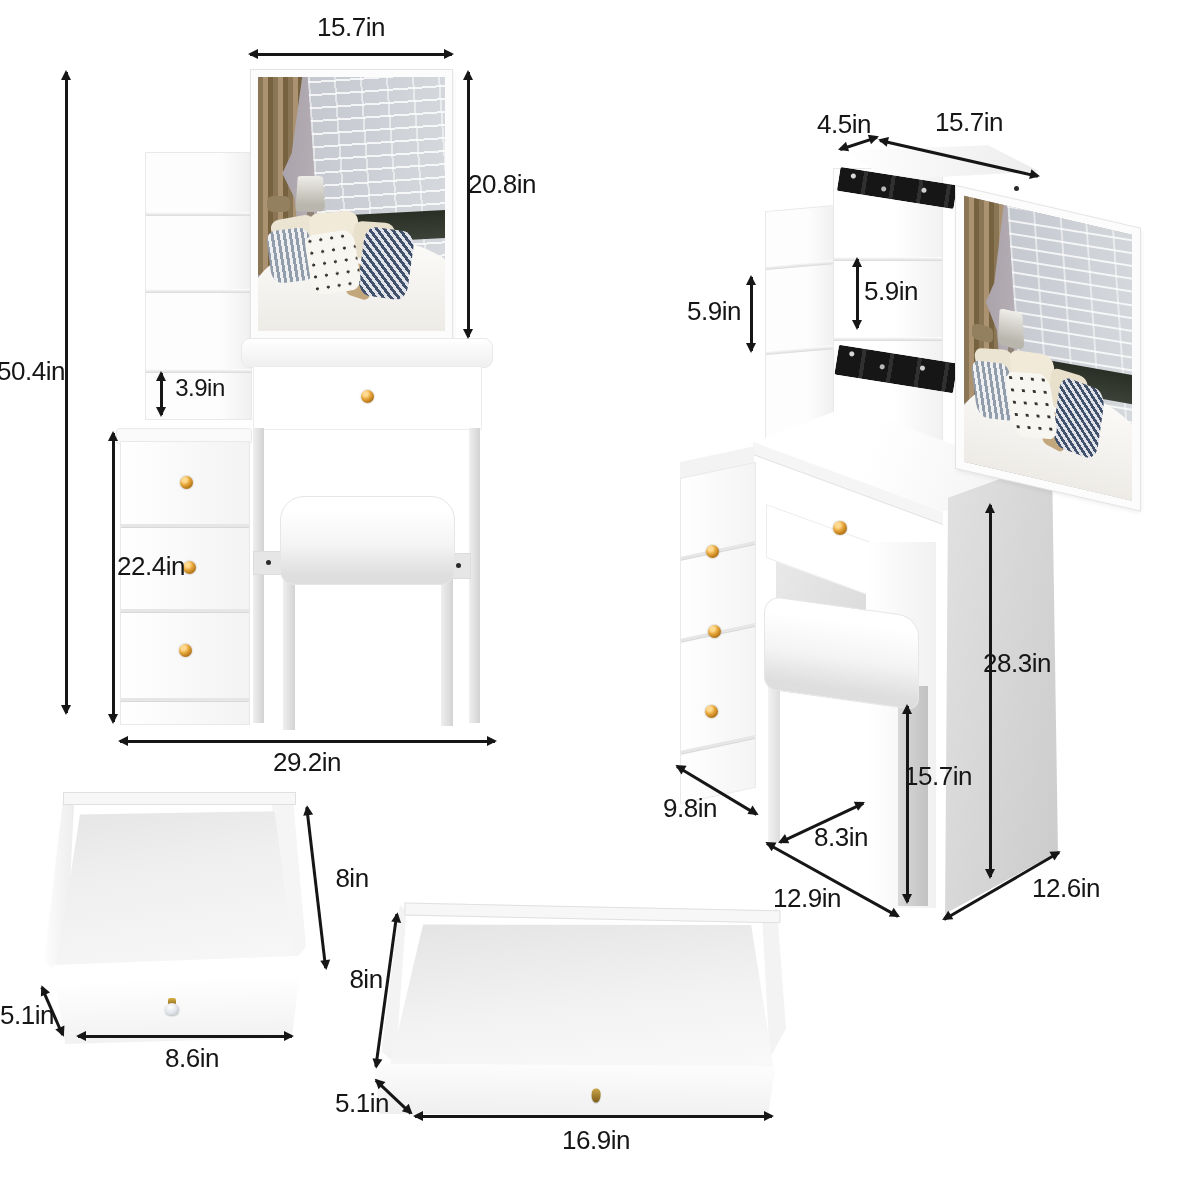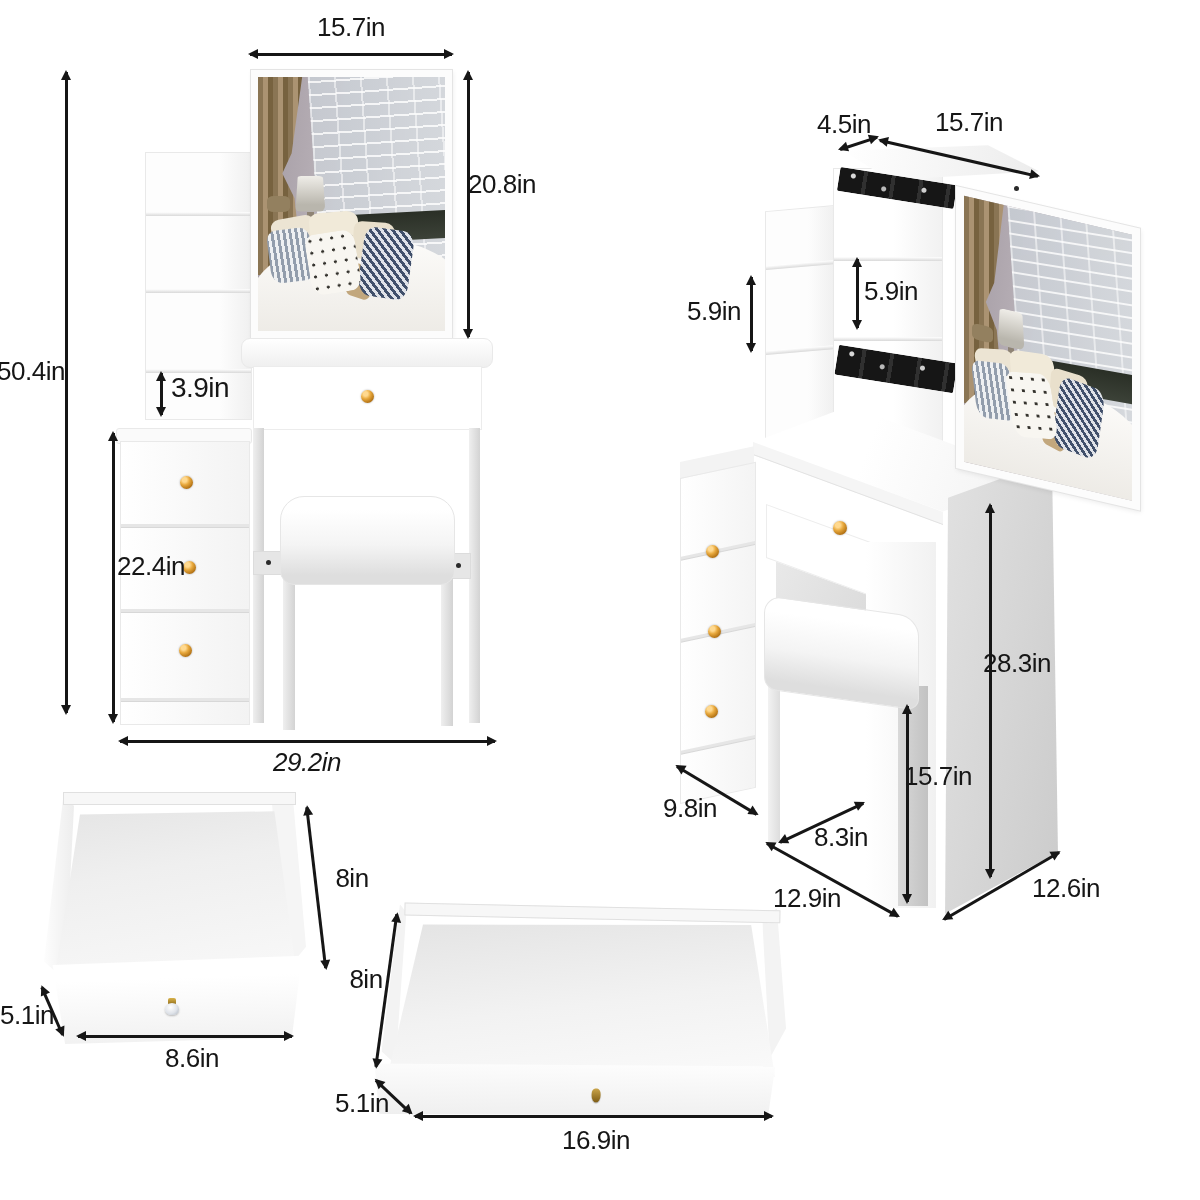--- a/index.html
+++ b/index.html
@@ -3,21 +3,21 @@
 <meta charset="utf-8">
 <style>
   html,body{margin:0;padding:0;background:#ffffff;}
   .canvas{position:relative;width:1200px;height:1200px;background:#ffffff;overflow:hidden;
           font-family:"Liberation Sans",sans-serif;}
   section{position:absolute;inset:0;}
 
   
   .lbl{position:absolute;font-size:26px;color:#161616;white-space:nowrap;
        transform:translate(-50%,-50%);letter-spacing:-0.5px;}
-  .lbl.sm{font-size:28px;}
+  .lbl.sm{font-size:24px;}
 
   
   .ar{position:absolute;background:#161616;}
   .ar.h{height:2.5px;transform-origin:0 50%;}
   .ar.v{width:2.5px;}
   .ar::before,.ar::after{content:"";position:absolute;width:0;height:0;border:solid transparent;}
   .ar.h::before{left:-2px;top:50%;transform:translateY(-50%);
                 border-width:5.5px 10px 5.5px 0;border-right-color:#161616;}
   .ar.h::after{right:-2px;top:50%;transform:translateY(-50%);
                border-width:5.5px 0 5.5px 10px;border-left-color:#161616;}
@@ -151,21 +151,21 @@
     <div class="ar v" style="left:65px;top:72px;height:641px;"></div>
     <div class="ar v" style="left:160px;top:373px;height:42px;"></div>
     <div class="ar v" style="left:112px;top:433px;height:289px;"></div>
     <div class="ar h" style="left:120px;top:740px;width:375px;"></div>
 
     <div class="lbl" style="left:351px;top:27px;">15.7in</div>
     <div class="lbl" style="left:502px;top:184px;">20.8in</div>
     <div class="lbl" style="left:31px;top:371px;">50.4in</div>
     <div class="lbl sm" style="left:200px;top:388px;">3.9in</div>
     <div class="lbl" style="left:151px;top:566px;">22.4in</div>
-    <div class="lbl" style="left:307px;top:762px;font-style:italic;">29.2in</div>
+    <div class="lbl" style="left:307px;top:762px;">29.2in</div>
   </section>
 
   <section>
 
     <div class="wht" style="left:765px;top:208px;width:70px;height:232px;transform:skewY(-5deg);background:linear-gradient(90deg,#fdfdfd 60%,#efefef);">
       <div class="sline" style="top:54px;"></div>
       <div class="sline" style="top:139px;"></div>
     </div>
     <div class="wht" style="left:833px;top:168px;width:108px;height:296px;background:linear-gradient(90deg,#ffffff 55%,#f1f1f1);">
       <div class="sline" style="top:88px;"></div>

